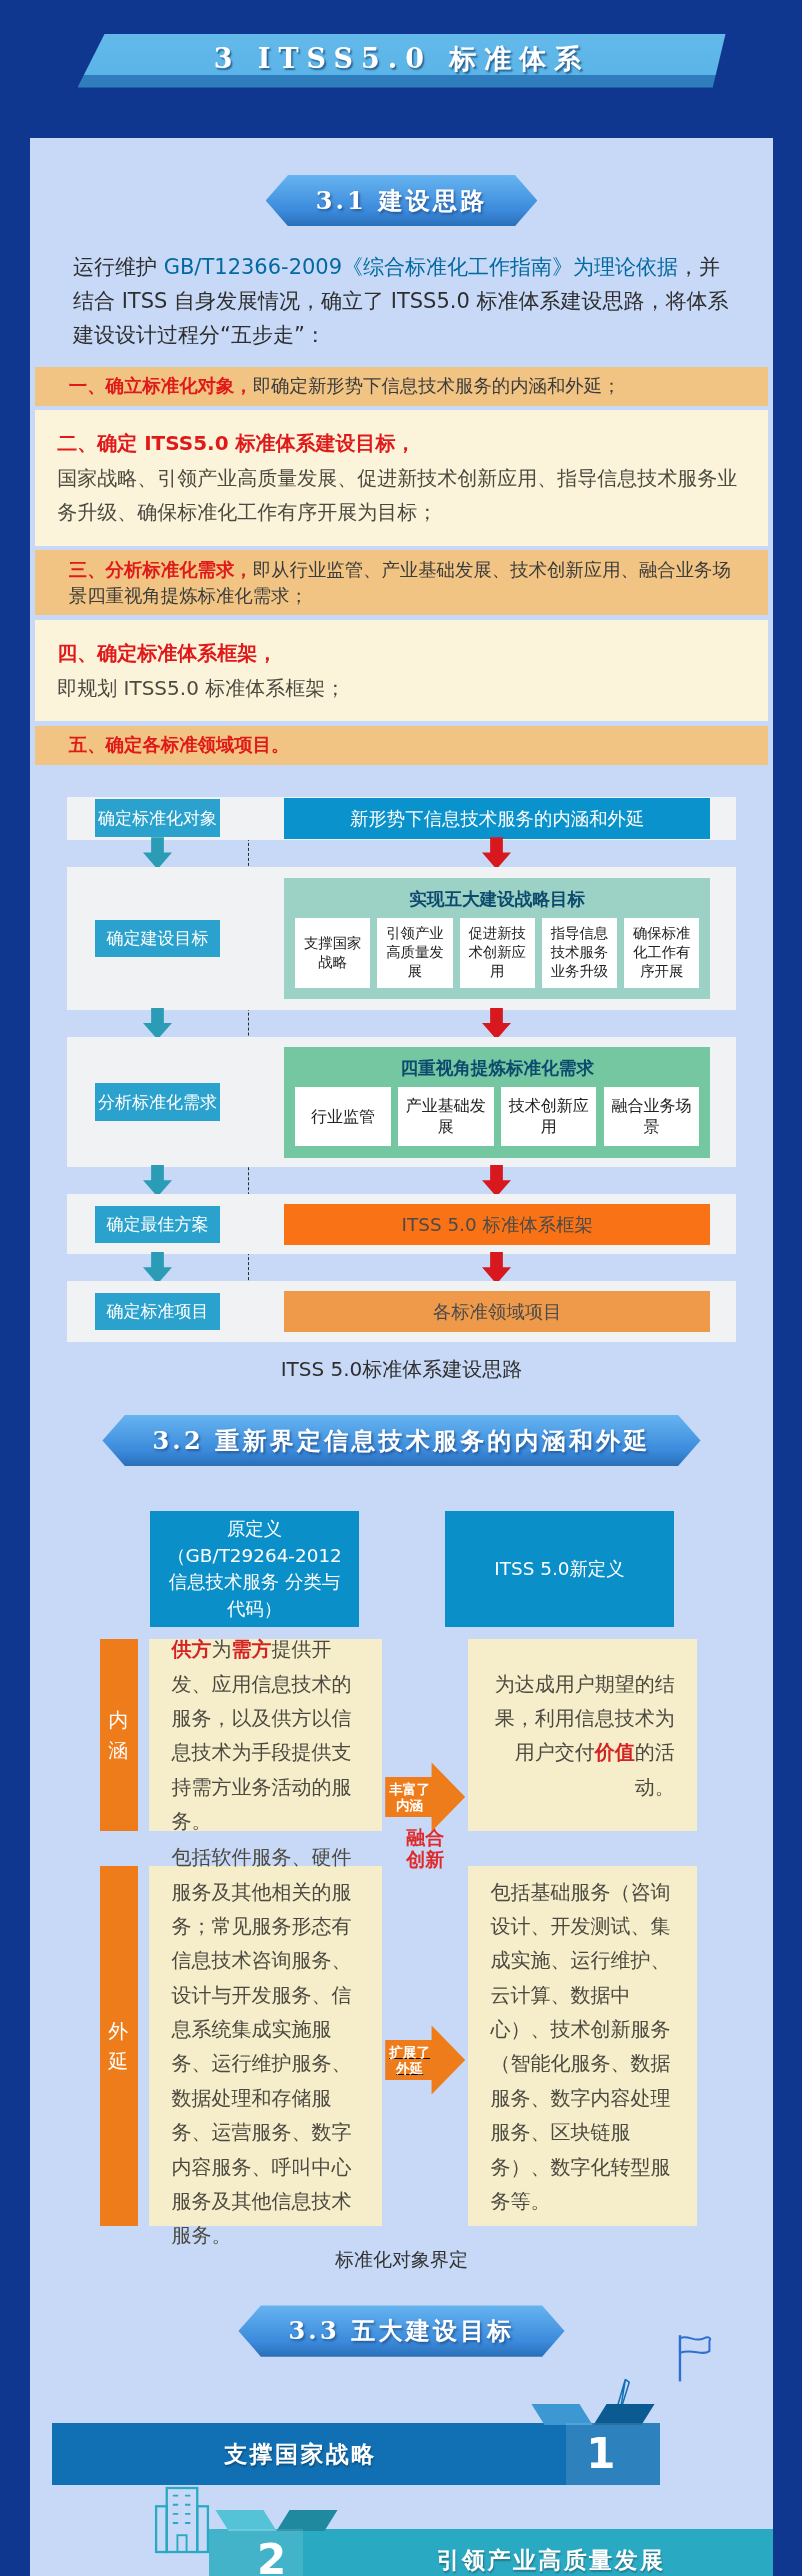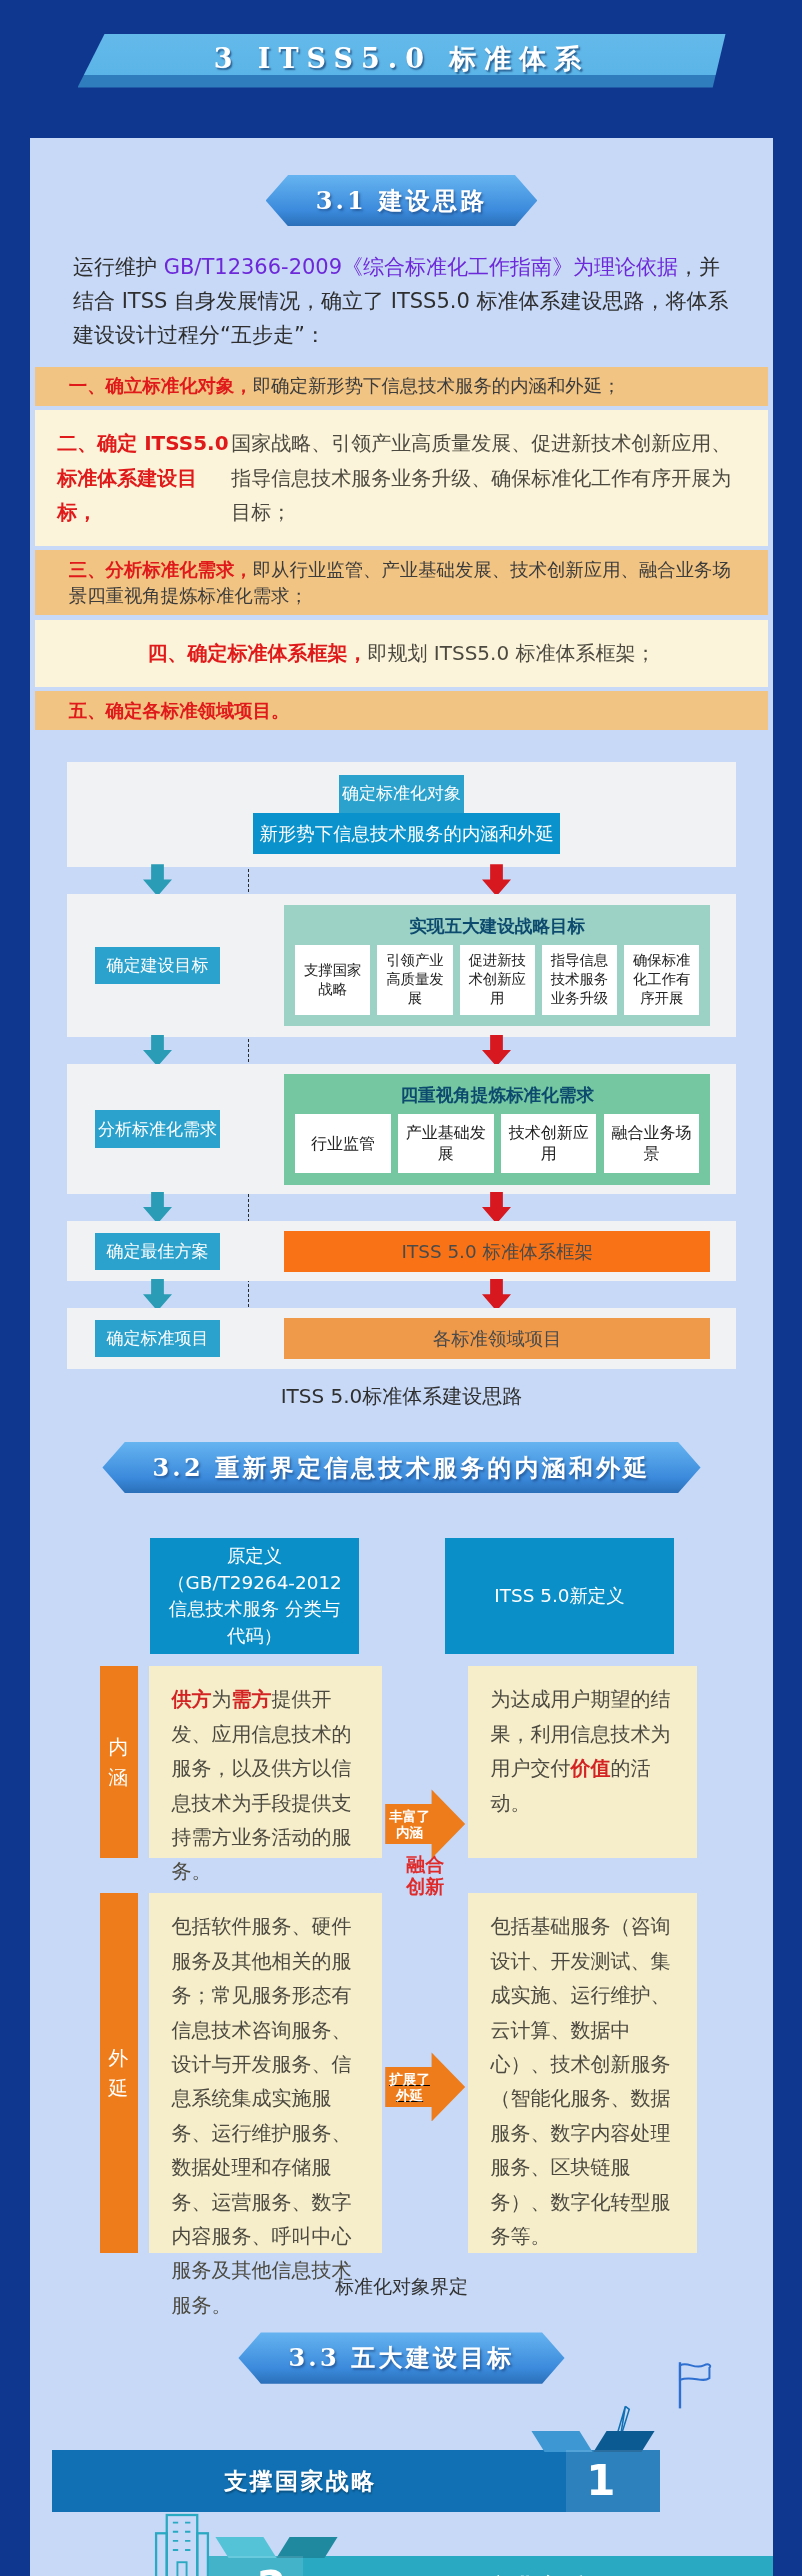--- a/index.html
+++ b/index.html
@@ -23,21 +23,21 @@
   .ribbon-wrap{text-align:center;position:relative;}
   .ribbon{display:inline-block;padding:9.6px 50px;color:#fff;font-size:24px;font-weight:bold;
     letter-spacing:3.2px;font-family:"DejaVu Serif","Liberation Serif",serif;
     background:linear-gradient(180deg,#66b4f0 0%,#3b8adc 70%,#2a6fb8 100%);
     clip-path:polygon(22.4px 0,calc(100% - 22.4px) 0,100% 50%,calc(100% - 22.4px) 100%,22.4px 100%,0 50%);
     text-shadow:1.6px 2.4px 2.4px rgba(15,45,95,.5);}
   .rw1{margin-top:37px;} .rw2{margin-top:32px;} .rw3{margin-top:32px;}
 
   
   .intro{margin:24px 43px 0;font-size:21px;line-height:1.62;color:#2e2e2e;}
-  .red{color:#6d28d9;}
+  .red{color:#0369a1;}
   .redb{color:#d42323;font-weight:bold;}
 
   
   .steps{margin:14.4px 4.8px 0;}
   .step{padding:6.4px 34px;font-size:18.4px;line-height:1.42;color:#3c3c3c;margin-bottom:4.8px;}
   .step.tan{background:#f2c483;}
   .step.cream{background:#fcf4da;}
   .step .lead{color:#e01a1a;font-weight:bold;}
 
   
@@ -46,21 +46,21 @@
     border-left:1.6px dashed #2b2b2b;}
   .band{background:#f0f2f3;display:flex;align-items:center;position:relative;}
   .band .left{width:181px;flex:none;display:flex;justify-content:center;}
   .band .rightc{flex:1;padding:0 25.6px 0 36px;}
   .flow-label{width:122px;background:#2aa2cd;color:#fff;font-size:17px;text-align:center;
     padding:7.2px 1.6px;}
   .bar{text-align:center;font-size:18.4px;padding:8px 6.4px;}
   .bar-blue{background:#0992cb;color:#fff;}
   .bar-tan{background:#f97316;color:#4a4a4a;}
   .bar-orange{background:#ef9a4b;color:#4a4a4a;}
-  .b1{padding:13px 0;flex-direction:column;} .b2{padding:11.2px 0;} .b3{padding:9.6px 0;} .b4{padding:9.6px 0;} .b5{padding:9.6px 0;}
+  .b1{padding:1px 0;} .b2{padding:11.2px 0;} .b3{padding:9.6px 0;} .b4{padding:9.6px 0;} .b5{padding:9.6px 0;}
   .fpanel{padding:8px 11.2px 11.2px;}
   .fpanel.teal{background:#9cd1c5;}
   .fpanel.green{background:#74c7a0;}
   .fpanel .ptitle{text-align:center;color:#0c4a6e;font-size:17.6px;font-weight:bold;padding:1.6px 0 6.4px;}
   .pboxes{display:flex;gap:7.2px;}
   .pbox{flex:1;background:#fff;color:#222;text-align:center;font-size:14.4px;line-height:1.32;
     padding:6.4px 1.6px;display:flex;align-items:center;justify-content:center;}
   .fpanel.green .pbox{font-size:16px;padding:8.8px 1.6px;}
   .gaprow{height:27px;position:relative;}
   .darr{position:absolute;top:-2.4px;width:29px;height:32px;
@@ -75,21 +75,21 @@
   .dhead .sp{width:50px;flex:none;}
   .hbox{background:#0a8fc9;color:#fff;text-align:center;font-size:18.4px;line-height:1.45;
     min-height:72px;display:flex;align-items:center;justify-content:center;padding:4.8px 14.4px;box-sizing:border-box;}
   .hbox.old{width:209px;flex:none;}
   .hbox.new{width:229px;flex:none;margin-left:86px;}
   .dgrid{display:grid;grid-template-columns:38px 11.2px 233px 86px 229px;
     grid-template-rows:192px 35px 360px;}
   .vlabel{background:#ee7c1a;color:#fff;font-size:20px;line-height:1.5;letter-spacing:1.6px;
     display:flex;align-items:center;justify-content:center;text-align:center;}
   .cream{background:#f6eecb;color:#4c4a40;font-size:20px;line-height:1.72;
-    padding:16px 22.4px;box-sizing:border-box;display:flex;justify-content:center;}
+    padding:16px 22.4px;box-sizing:border-box;display:flex;flex-direction:column;justify-content:center;}
   .midcell{display:flex;align-items:flex-end;justify-content:center;position:relative;}
   .oarrow{width:80px;height:69px;background:#ee7c1a;
     clip-path:polygon(0 21%,58% 21%,58% 0,100% 50%,58% 100%,58% 79%,0 79%);
     display:flex;align-items:center;color:#fff;font-size:13.6px;font-weight:bold;line-height:1.2;
     padding-left:4px;box-sizing:border-box;text-align:center;}
   .midnote{grid-column:4;display:flex;align-items:center;justify-content:center;
     color:#e02a2a;font-size:19px;font-weight:bold;line-height:1.15;text-align:center;}
   .midcell.ext{align-items:center;padding-top:27px;text-decoration:underline;}
   .tbl-caption{margin-top:21px;text-align:center;font-size:19px;color:#333;}
 
@@ -241,21 +241,21 @@
 
       <div class="vlabel pre" style="grid-column:1;grid-row:1;">内
 涵</div>
       <div class="cream" style="grid-column:3;grid-row:1;">
           <div><span class="redb">供方</span><span>为</span><span class="redb">需方</span><span>提供开发、应用信息技术的服务，以及供方以信息技术为手段提供支持需方业务活动的服务。</span></div>
         </div>
       <div class="midcell" style="grid-column:4;grid-row:1;">
         <div class="oarrow pre">丰富了
 内涵</div>
       </div>
-      <div class="cream" style="grid-column:5;grid-row:1;">
+      <div class="cream" style="grid-column:5;grid-row:1;text-align:right;">
           <div><span>为达成用户期望的结果，利用信息技术为用户交付</span><span class="redb">价值</span><span>的活动。</span></div>
         </div>
 
       <div class="midnote pre" style="grid-row:2;">融合
 创新</div>
 
       <div class="vlabel pre" style="grid-column:1;grid-row:3;">外
 延</div>
       <div class="cream" style="grid-column:3;grid-row:3;">
           <div>包括软件服务、硬件服务及其他相关的服务；常见服务形态有信息技术咨询服务、设计与开发服务、信息系统集成实施服务、运行维护服务、数据处理和存储服务、运营服务、数字内容服务、呼叫中心服务及其他信息技术服务。</div>

